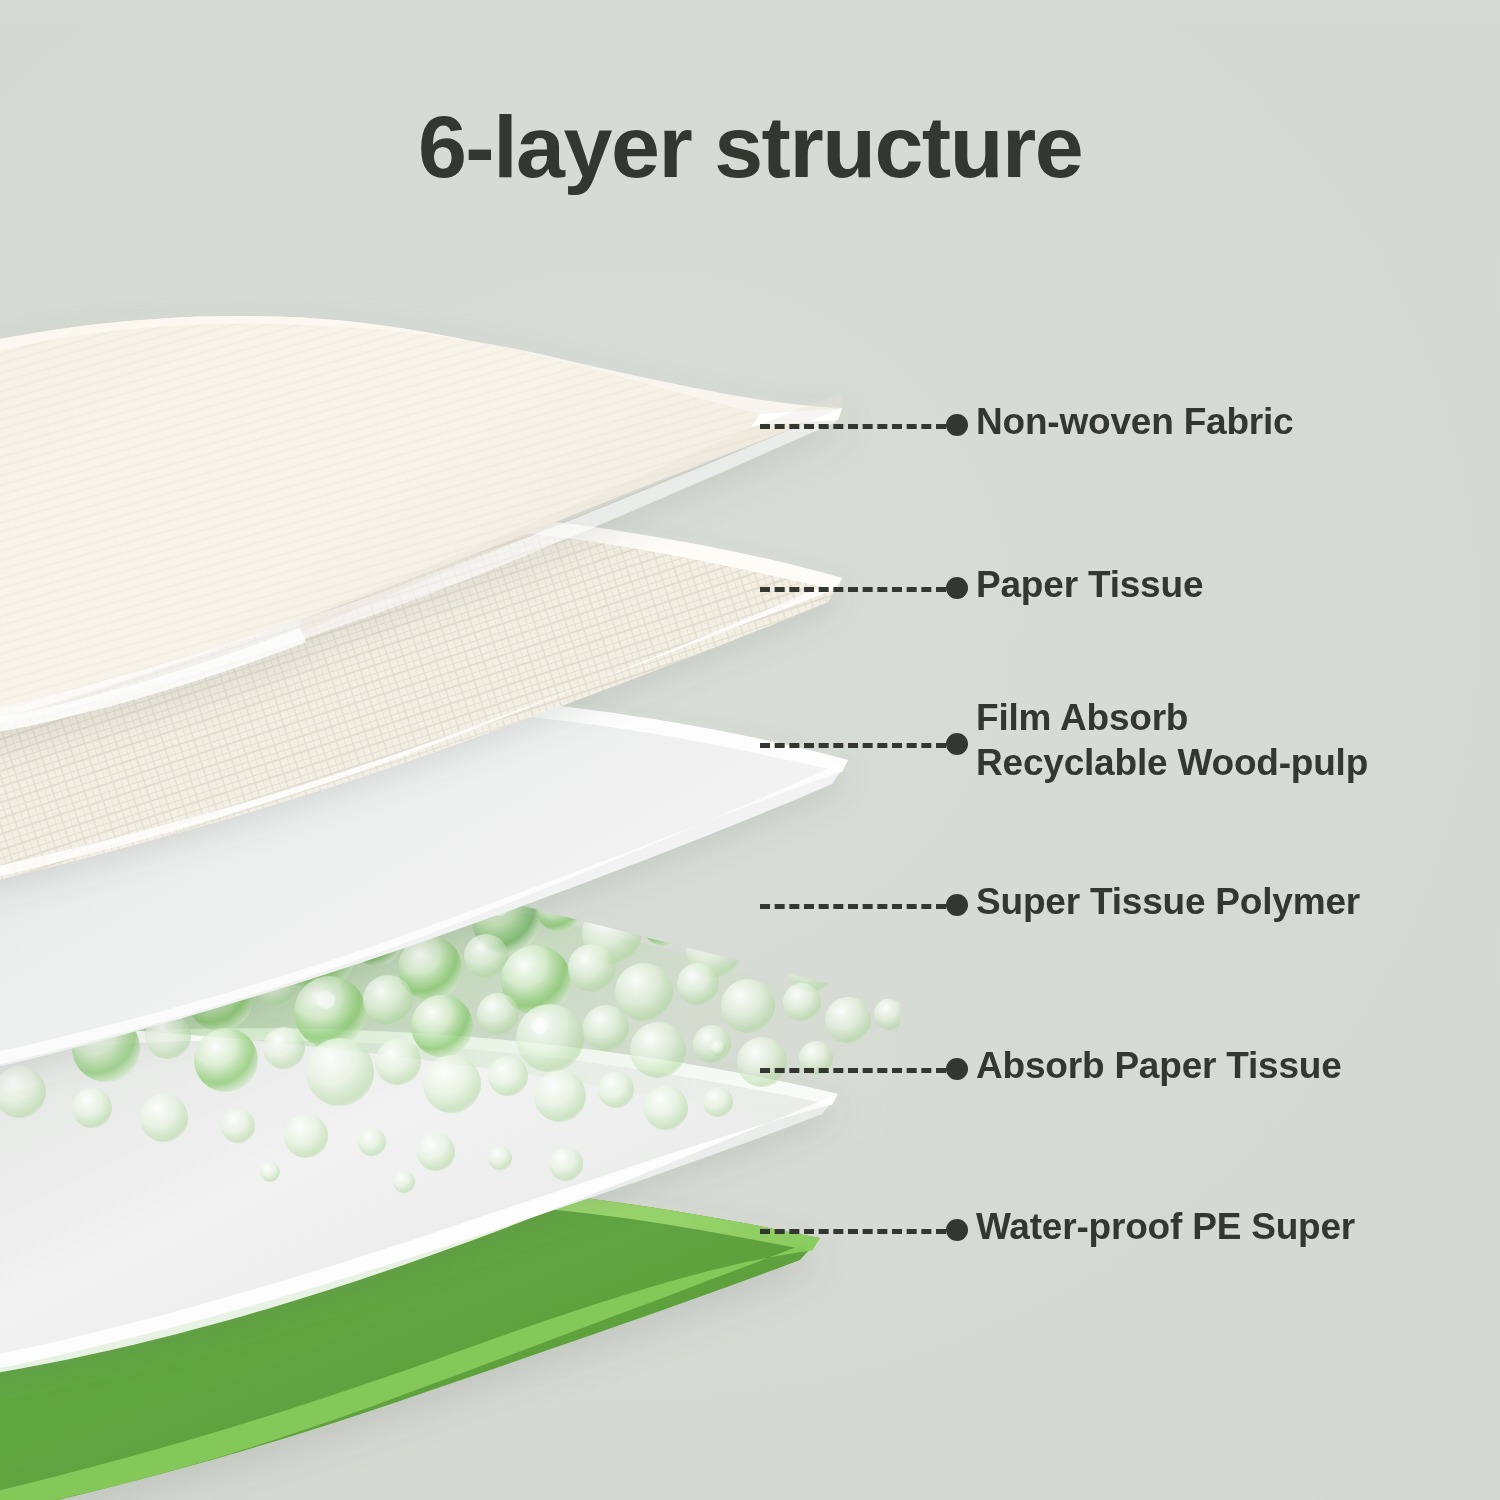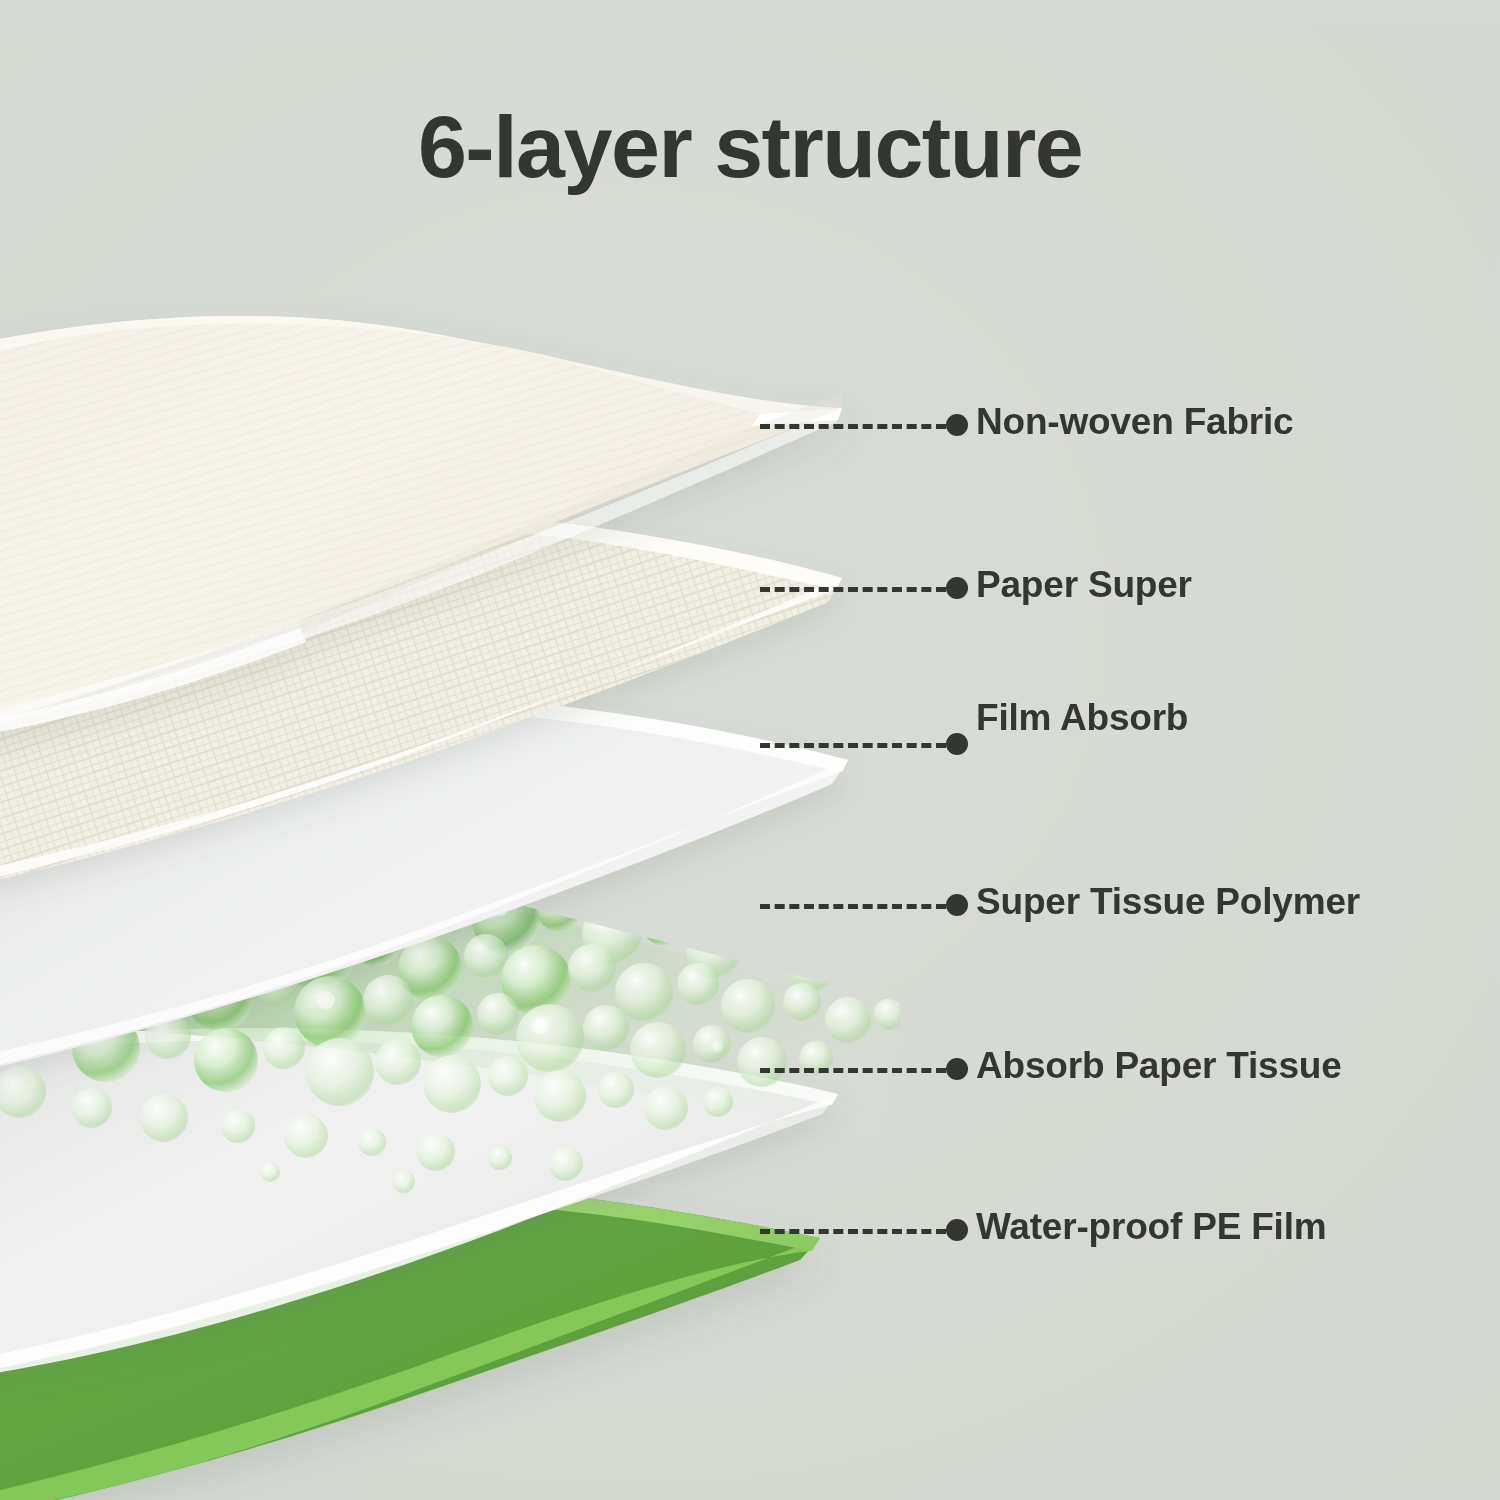--- a/index.html
+++ b/index.html
@@ -393,40 +393,40 @@
 
   <div class="callout" style="top:403px">
     <div class="leader-line"></div>
     <div class="leader-dot"></div>
     <div class="callout-label one-line">Non-woven Fabric</div>
   </div>
 
   <div class="callout" style="top:566px">
     <div class="leader-line"></div>
     <div class="leader-dot"></div>
-    <div class="callout-label one-line">Paper Super</div>
+    <div class="callout-label one-line">Paper Tissue</div>
   </div>
 
   <div class="callout" style="top:722px">
     <div class="leader-line"></div>
     <div class="leader-dot"></div>
-    <div class="callout-label two-line"><span>Film Absorb</span><br></div>
+    <div class="callout-label two-line"><span>Film Absorb</span><br><span>Recyclable Wood-pulp</span></div>
   </div>
 
   <div class="callout" style="top:883px">
     <div class="leader-line"></div>
     <div class="leader-dot"></div>
     <div class="callout-label one-line">Super Tissue Polymer</div>
   </div>
 
   <div class="callout" style="top:1047px">
     <div class="leader-line"></div>
     <div class="leader-dot"></div>
     <div class="callout-label one-line">Absorb Paper Tissue</div>
   </div>
 
   <div class="callout" style="top:1208px">
     <div class="leader-line"></div>
     <div class="leader-dot"></div>
-    <div class="callout-label one-line">Water-proof PE Film</div>
+    <div class="callout-label one-line">Water-proof PE Super</div>
   </div>
 
 </div>
 
 </body></html>

